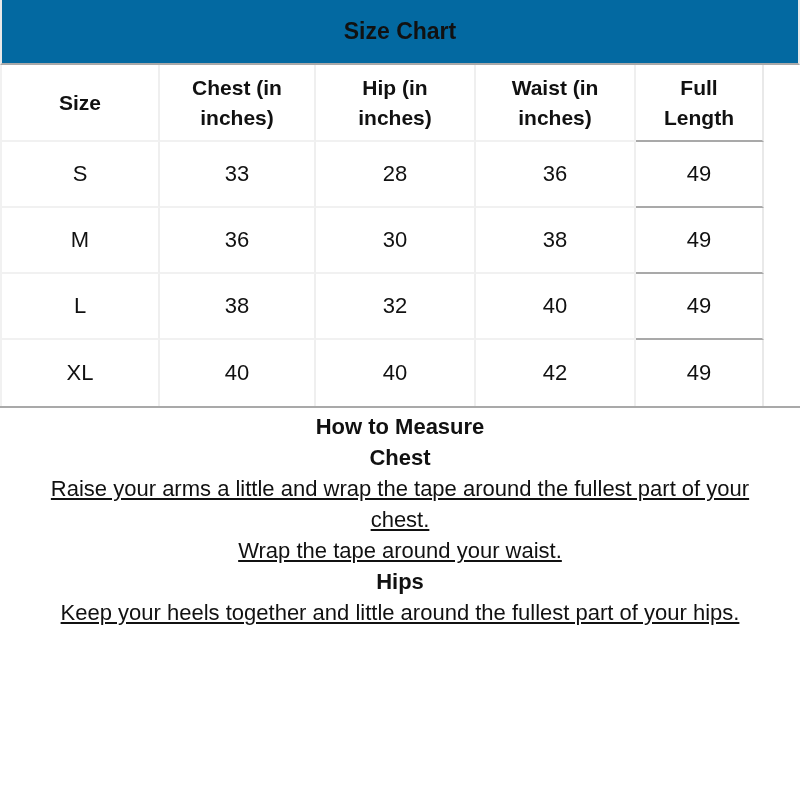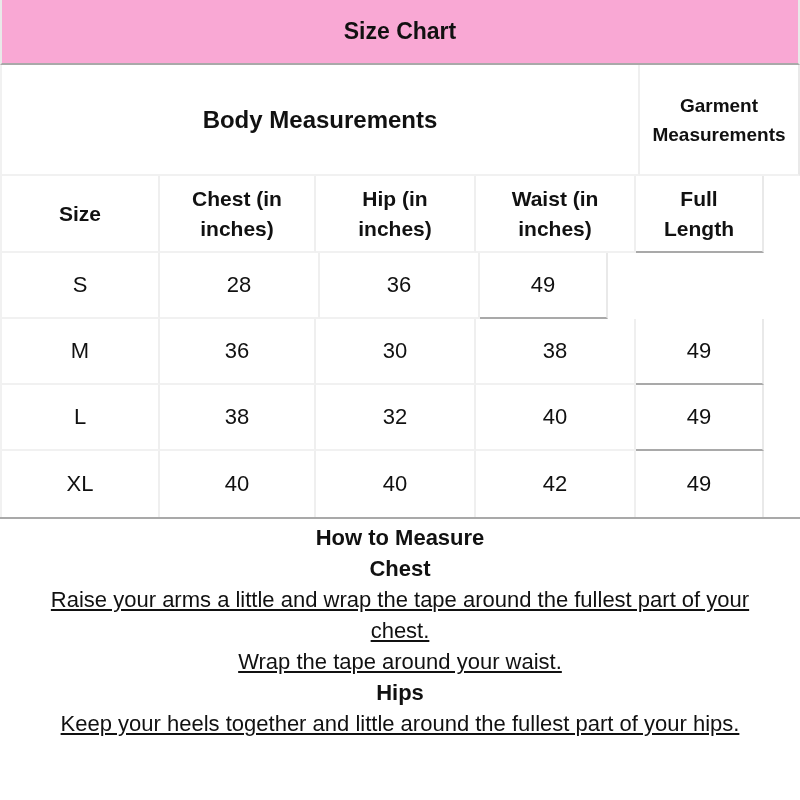--- a/index.html
+++ b/index.html
@@ -11,21 +11,21 @@
     color: #111111;
     overflow: hidden;
   }
   .page { width: 800px; height: 800px; background: #ffffff; }
 
   
   .chart { width: 800px; border-bottom: 2px solid #a9a9a9; }
 
   .title-row {
     height: 65px;
-    background: #f9a8d4;
+    background: #0369a1;
     border-bottom: 2px solid #a9a9a9;
     border-left: 2px solid #e9e9e9;
     border-right: 2px solid #e9e9e9;
     display: flex; align-items: center; justify-content: center;
     font-weight: bold; font-size: 23px;
   }
 
   .trow { display: flex; width: 800px; }
   .cell {
     display: flex; align-items: center; justify-content: center;
@@ -77,35 +77,32 @@
 <body>
 
 <div class="page">
 
   <div class="chart">
 
     <div class="title-row">
       <span>Size Chart</span>
     </div>
 
-    <div class="trow group-row">
-      <div class="cell group-body">Body Measurements</div>
-      <div class="cell group-garment">Garment Measurements</div>
-    </div>
 
     <div class="trow header-row">
       <div class="cell c1">Size</div>
       <div class="cell c2">Chest (in inches)</div>
       <div class="cell c4">Hip (in inches)</div>
       <div class="cell c3">Waist (in inches)</div>
       <div class="cell c5 garment-dark">Full Length</div>
     </div>
 
     <div class="trow data-row">
       <div class="cell c1">S</div>
+      <div class="cell c2">33</div>
       <div class="cell c3">28</div>
       <div class="cell c4">36</div>
       <div class="cell c5 garment-dark">49</div>
     </div>
 
     <div class="trow data-row">
       <div class="cell c1">M</div>
       <div class="cell c2">36</div>
       <div class="cell c3">30</div>
       <div class="cell c4">38</div>

